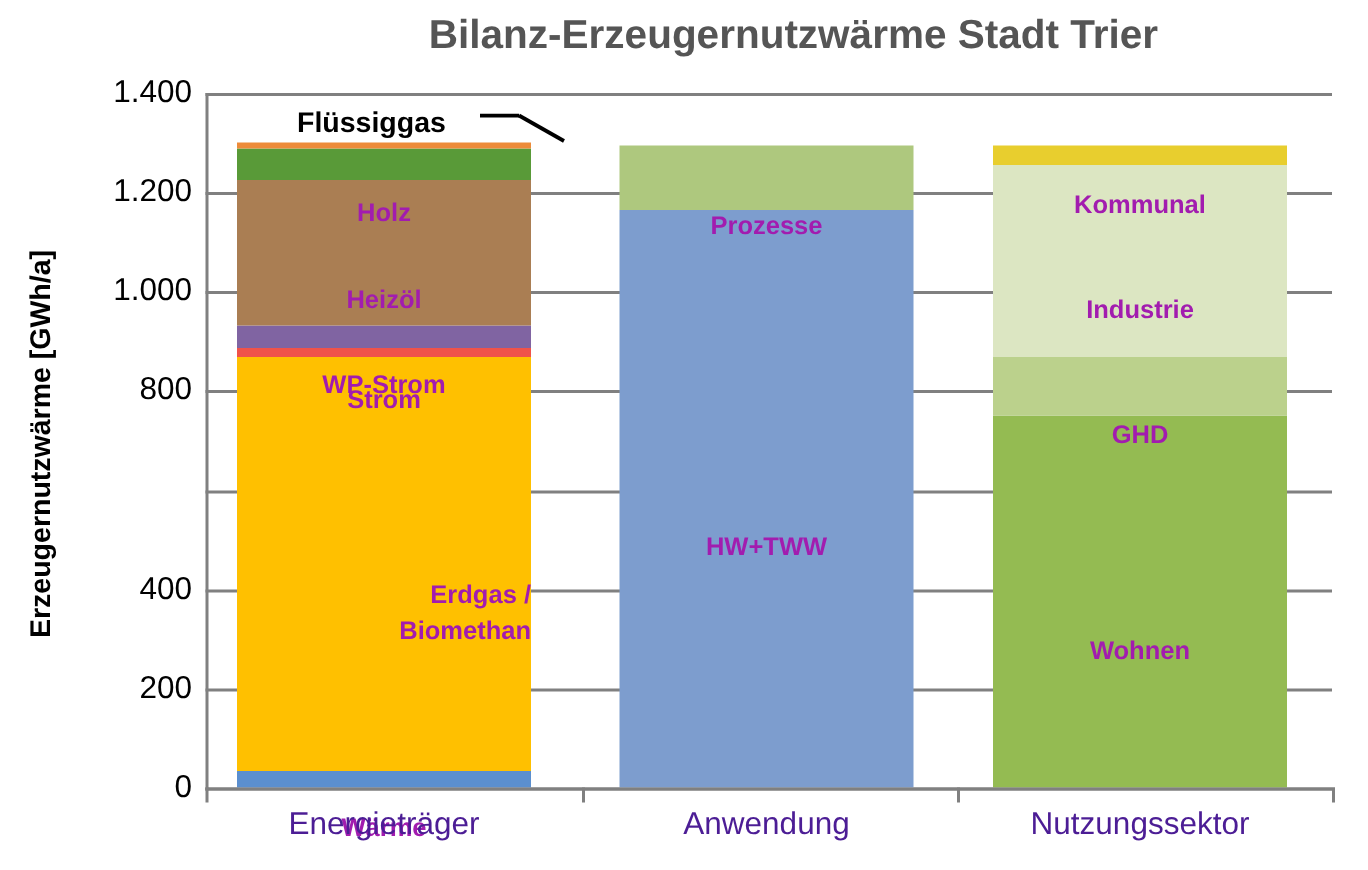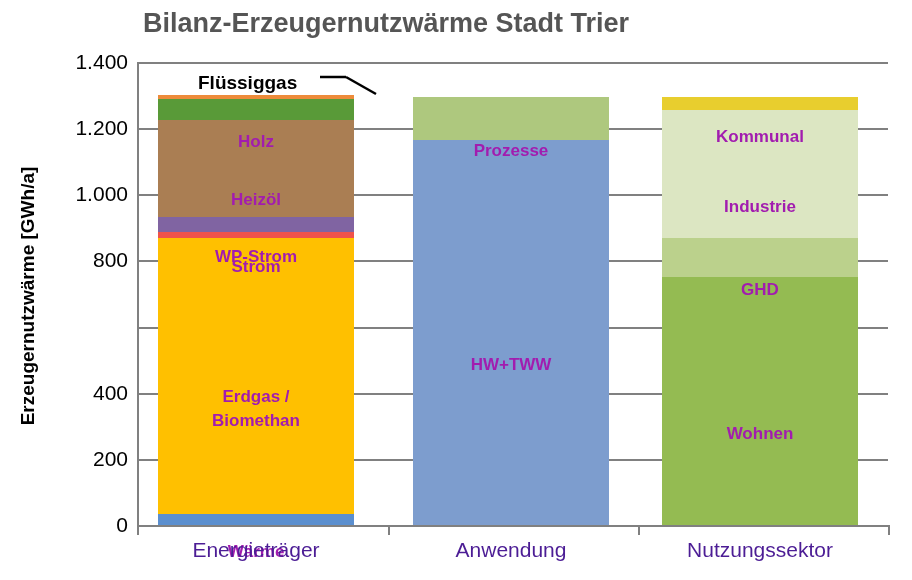--- a/index.html
+++ b/index.html
@@ -18,21 +18,21 @@
     position: absolute;
     left: 0; top: 0;
     width: 912px;
     height: 580px;
   }
   .chart-title {
     position: absolute;
     left: 0;
     top: 8px;
     width: 772px;
-    text-align: center;
+    text-align: right;
     font-size: 27px;
     font-weight: bold;
     color: #555555;
     letter-spacing: 0px;
   }
   .y-axis-title {
     position: absolute;
     left: -182px;
     top: 285px;
     width: 420px;
@@ -165,21 +165,21 @@
       <div class="gridline" style="top: 132.286px;"></div>
       <div class="gridline" style="top: 198.429px;"></div>
       <div class="gridline" style="top: 264.571px;"></div>
       <div class="gridline" style="top: 330.714px;"></div>
       <div class="gridline" style="top: 396.857px;"></div>
       <div class="gridline" style="top: 463px;"></div>
       <div class="bar" style="left: 21px; width: 196px; height: 429.929px;">
         <div class="seg" style="bottom: 0px; height: 10.9136px; background: rgb(91, 143, 207);"></div>
         <div class="seg-label" style="top: 446.543px;">Wärme</div>
         <div class="seg" style="bottom: 10.9136px; height: 276.477px; background: rgb(255, 192, 0);"></div>
-        <div class="seg-label" style="top: 289.848px; line-height: 24px;">
+        <div class="seg-label" style="top: 289.848px; line-height: 24px; text-align: right;">
           <div>Erdgas /</div>
           <div>Biomethan</div>
         </div>
         <div class="seg" style="bottom: 287.391px; height: 5.29143px; background: rgb(240, 82, 74);"></div>
         <div class="seg-label" style="top: 161.964px;">Strom</div>
         <div class="seg" style="bottom: 292.682px; height: 14.8821px; background: rgb(128, 100, 162);"></div>
         <div class="seg-label" style="top: 151.877px;">WP-Strom</div>
         <div class="seg" style="bottom: 307.564px; height: 97.5607px; background: rgb(170, 126, 83);"></div>
         <div class="seg-label" style="top: 94.6554px;">Heizöl</div>
         <div class="seg" style="bottom: 405.125px; height: 20.835px; background: rgb(89, 154, 56);"></div>

